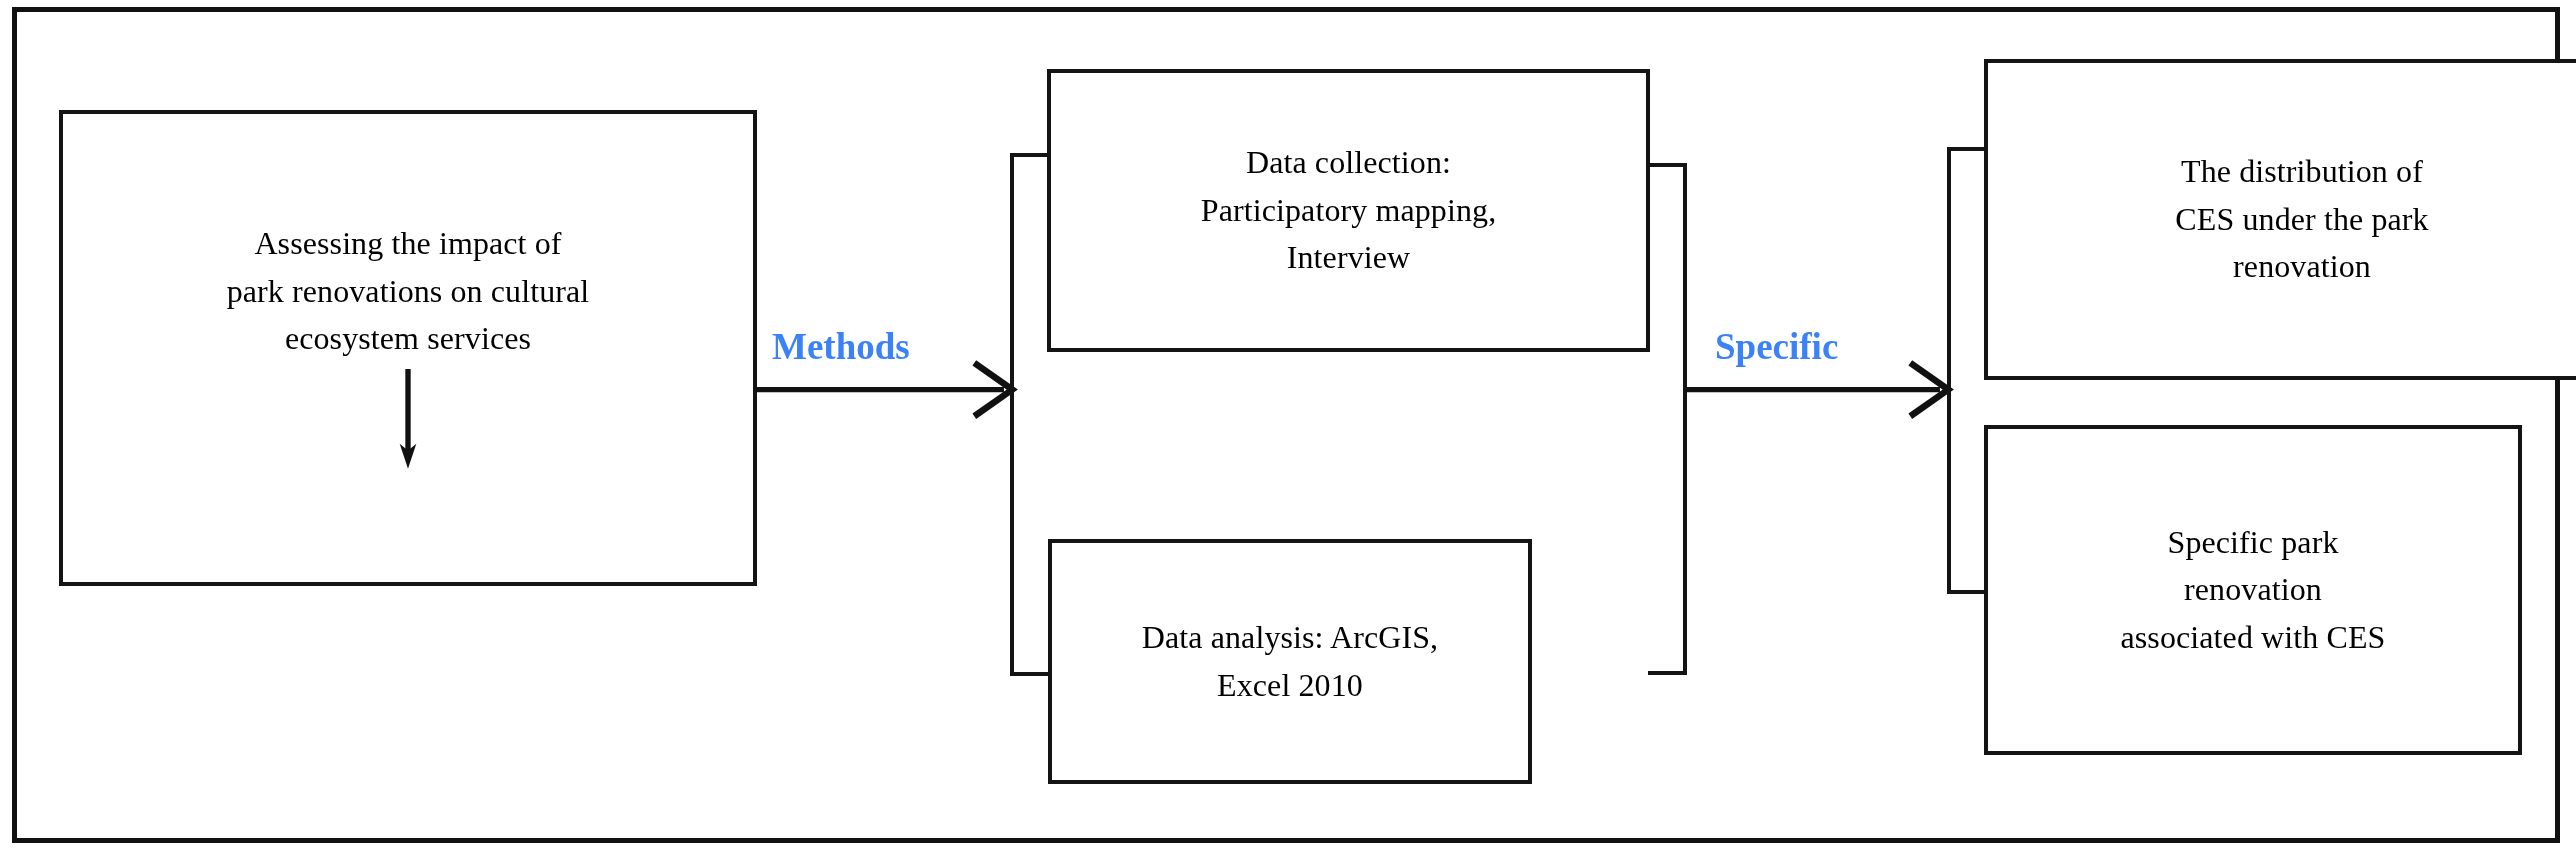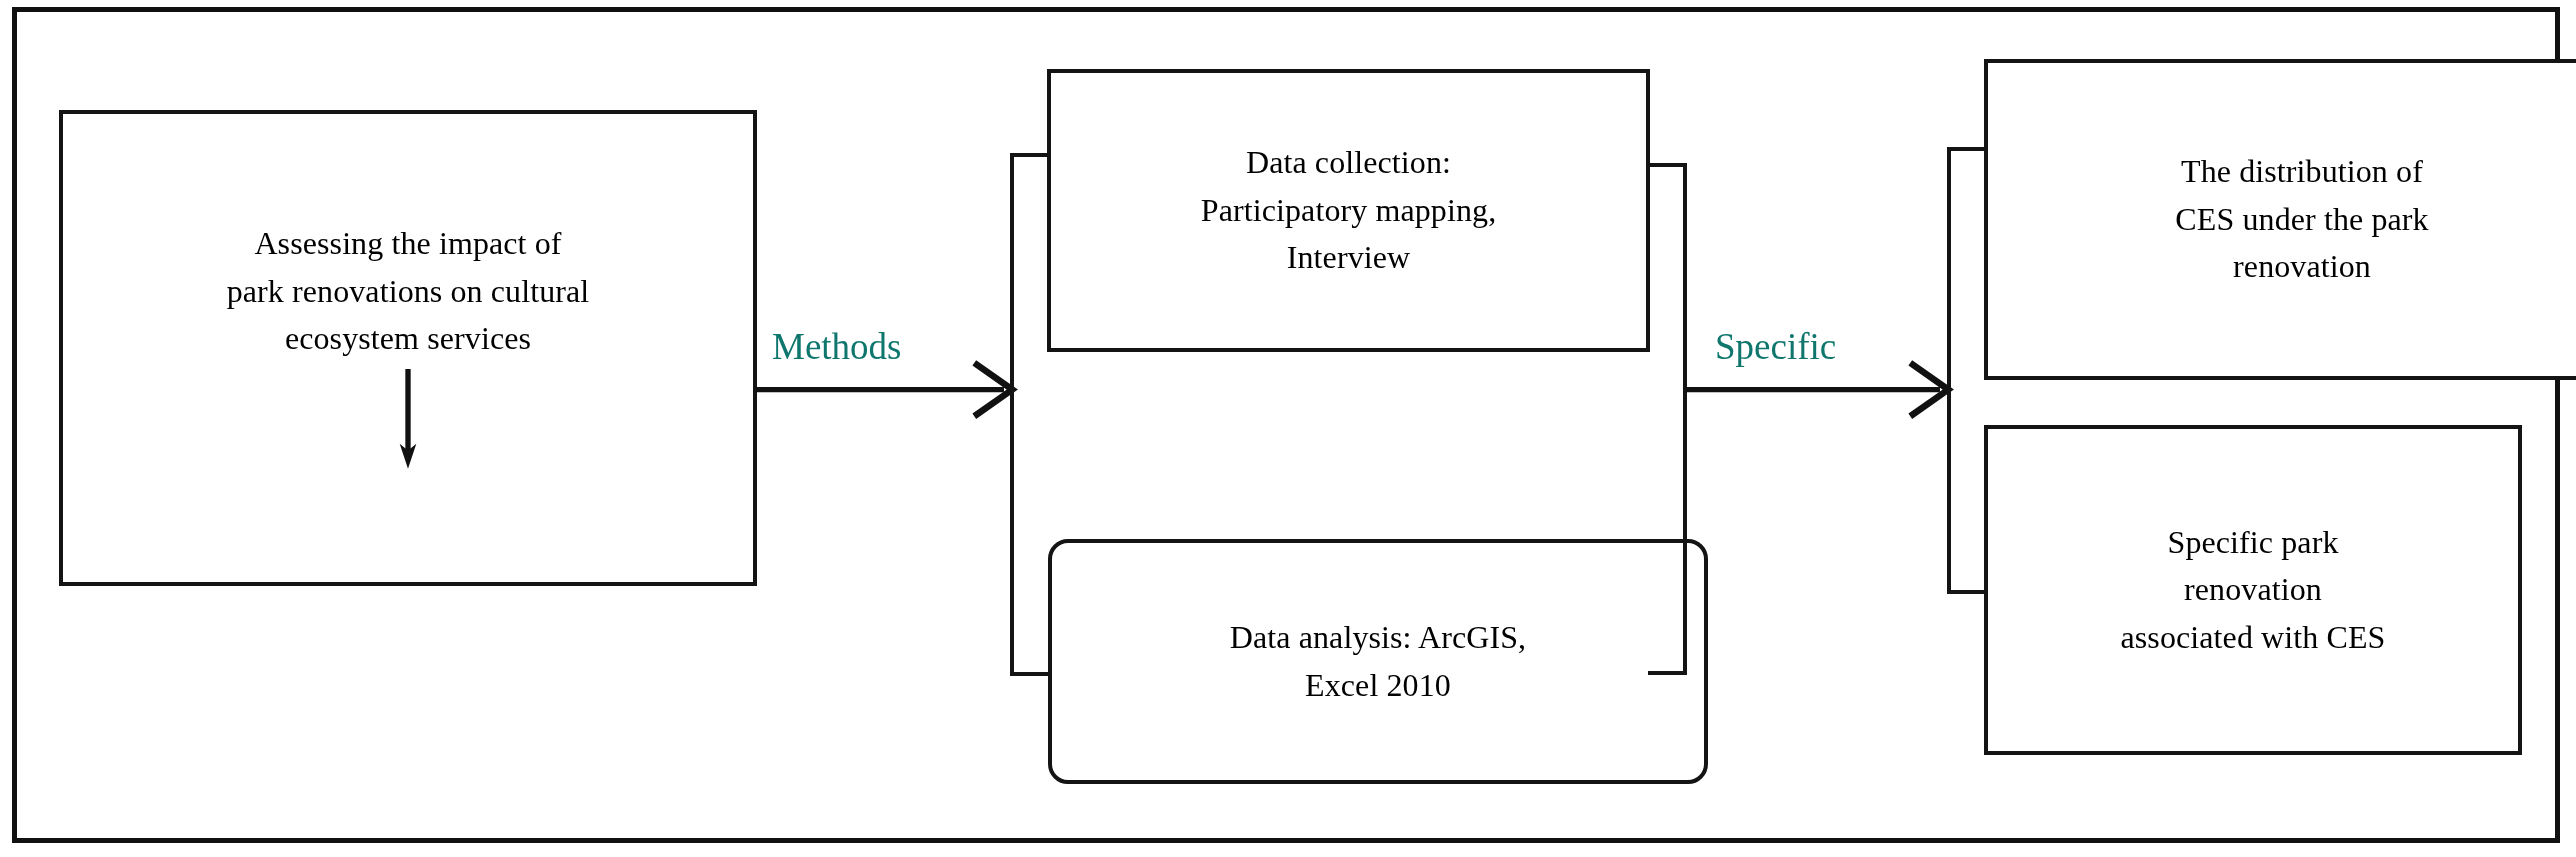--- a/index.html
+++ b/index.html
@@ -68,21 +68,21 @@
   #objective-arrow svg { display: block; }
   #box-objective .obj-line-2 { margin: 0; }
 
   
   #box-data-collection {
     left: 1047px; top: 69px;
     width: 603px; height: 283px;
   }
   #box-data-analysis {
     left: 1048px; top: 539px;
-    width: 660px; height: 245px; border-radius: 20px;
+    width: 484px; height: 245px;
   }
 
   
   #box-result-distribution {
     left: 1984px; top: 59px;
     width: 636px; height: 321px;
   }
   #box-result-specific {
     left: 1984px; top: 425px;
     width: 538px; height: 330px;
@@ -119,24 +119,25 @@
   }
 
   
   .connector {
     position: absolute;
     height: 125px;
   }
   .connector svg { display: block; overflow: visible; }
   .connector-label {
     position: absolute;
-    color: #0f766e;
+    color: #3b82f6;
     font-size: 37px;
     line-height: 1;
     white-space: nowrap;
+    font-weight: bold;
   }
 
   #connector-methods { left: 756px; top: 333px; width: 261px; }
   #label-methods     { left: 772px; top: 328px; }
 
   #connector-results { left: 1686px; top: 333px; width: 267px; }
   #label-results     { left: 1715px; top: 328px; }
 </style>
 </head>
 <body>

